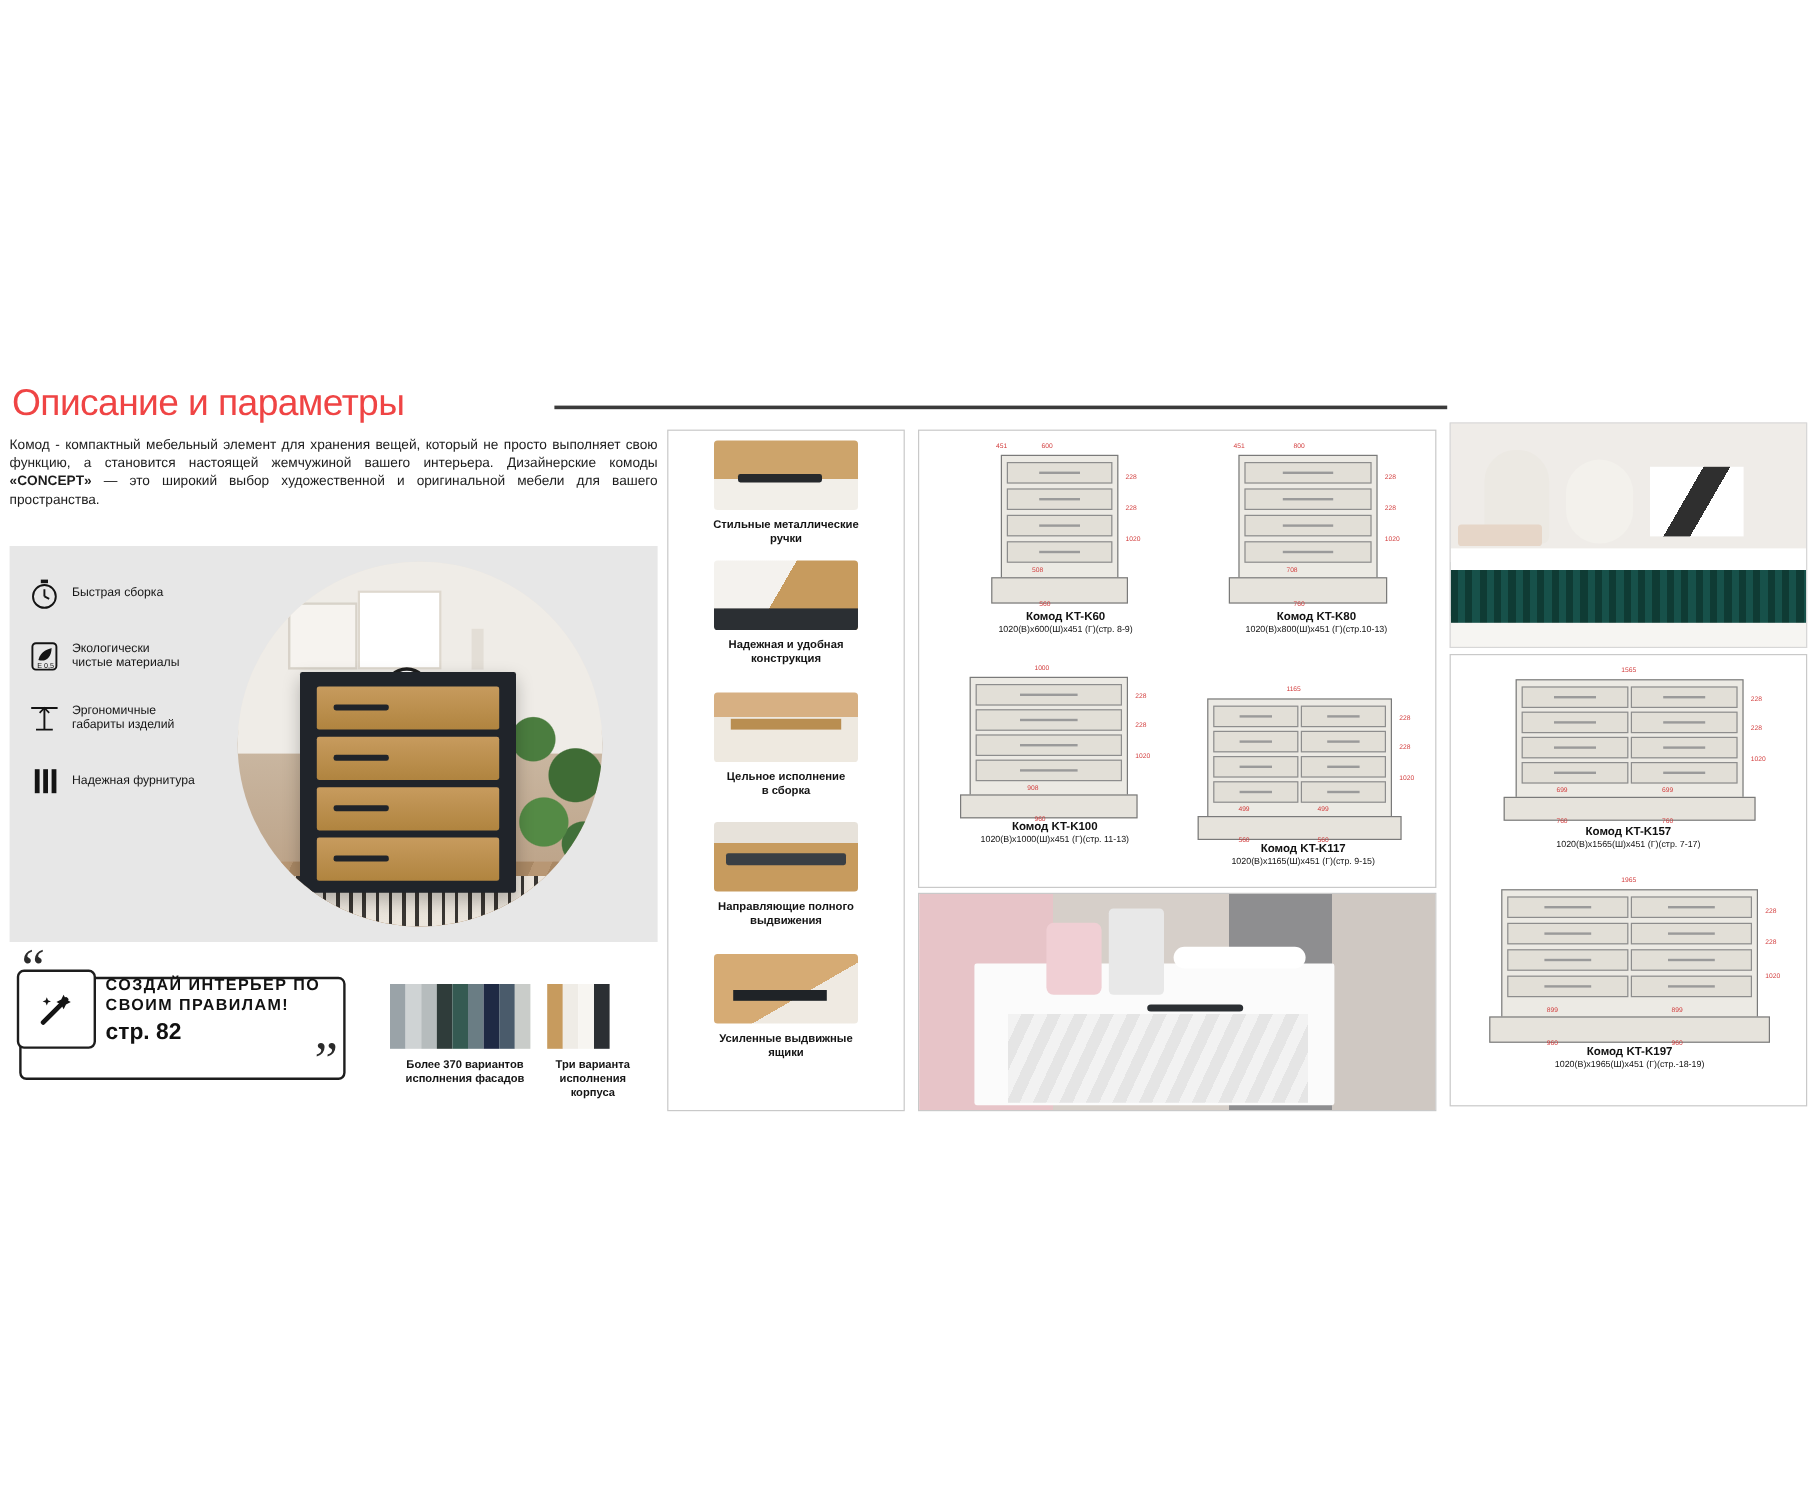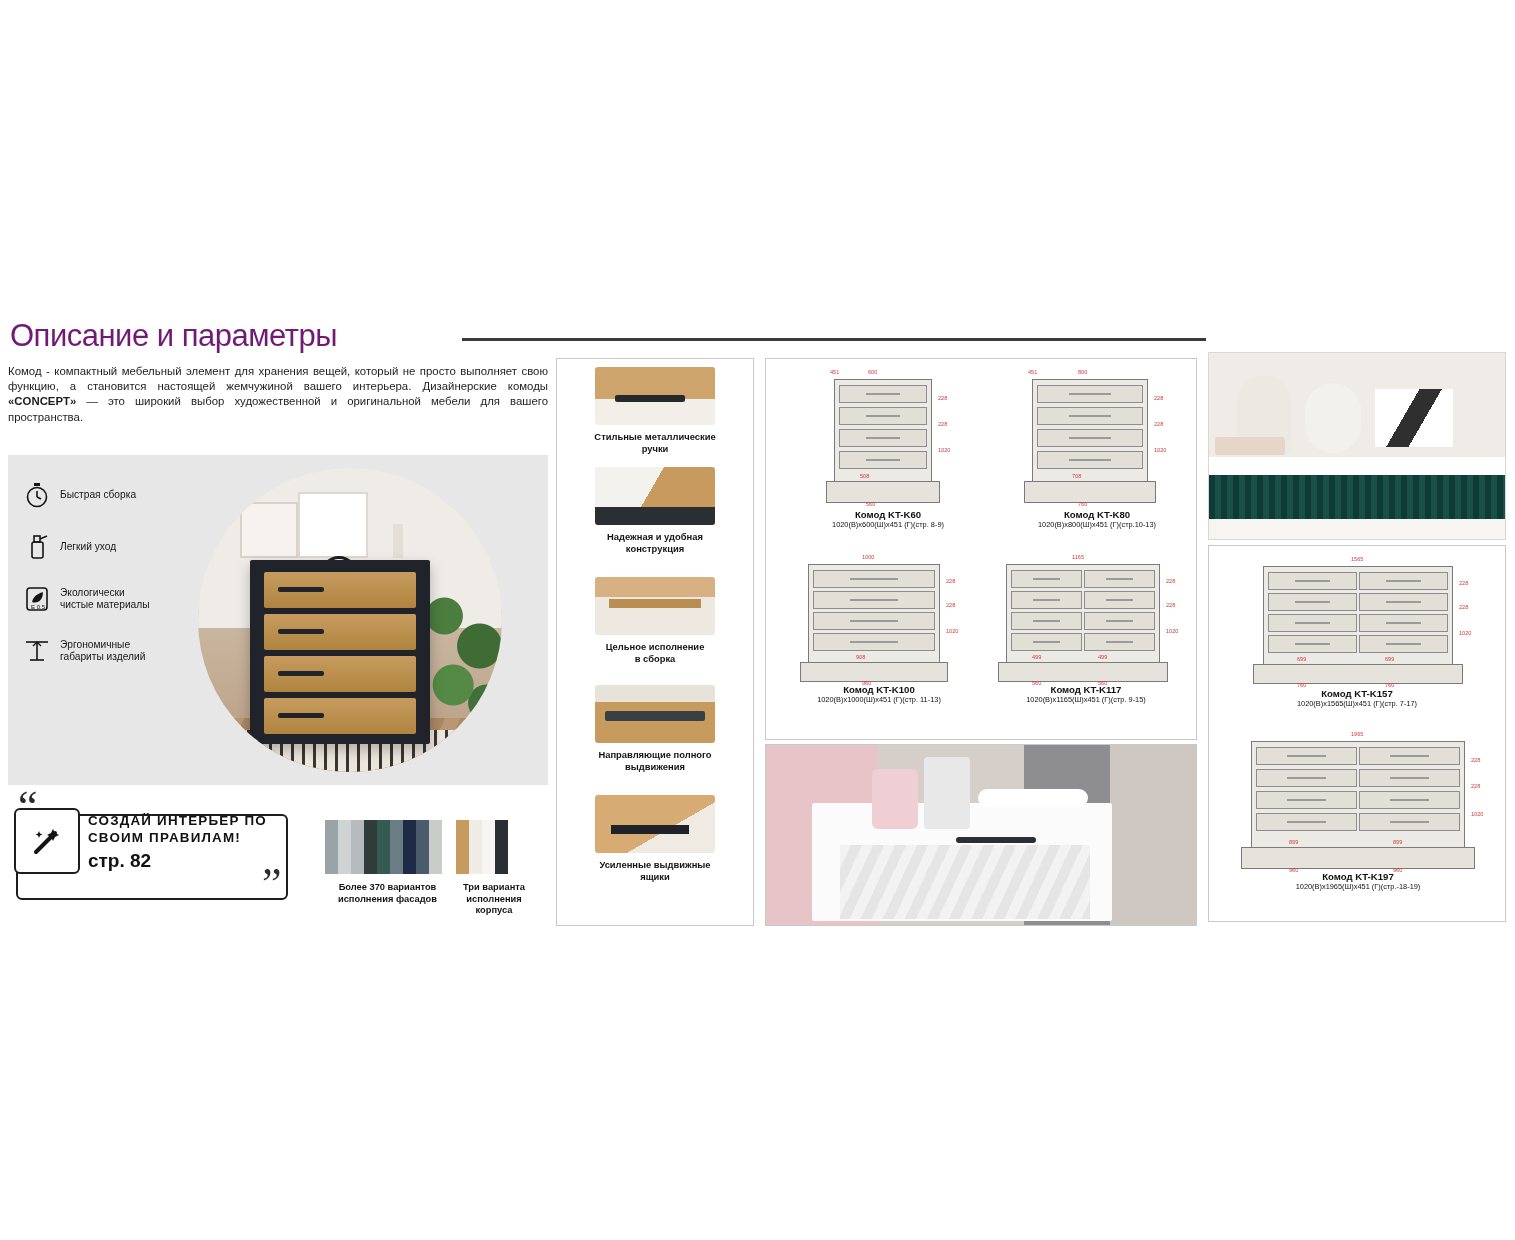--- a/index.html
+++ b/index.html
@@ -1,21 +1,21 @@
 <!DOCTYPE html>
 <html><head>
 <meta charset="utf-8">
 <style>
   html,body{margin:0;padding:0;background:#ffffff;}
   body{width:1515px;height:1240px;position:relative;font-family:"Liberation Sans",sans-serif;color:#1b1b1b;overflow:hidden;}
   .page{position:absolute;left:0;top:0;width:1515px;height:1240px;}
 
   
   .title-wrap{position:absolute;left:10px;top:318px;width:1190px;height:40px;}
-  .title{position:absolute;left:0;top:0;font-size:31px;letter-spacing:-0.5px;color:#701a75;font-weight:400;white-space:nowrap;}
+  .title{position:absolute;left:0;top:0;font-size:31px;letter-spacing:-0.5px;color:#ef4444;font-weight:400;white-space:nowrap;}
   .title-rule{position:absolute;left:452px;top:20px;width:744px;height:3px;background:#3b3b3b;}
 
   
   .intro{position:absolute;left:8px;top:364px;width:540px;font-size:11.4px;line-height:15.2px;text-align:justify;color:#1d1d1d;}
   .intro b{font-weight:bold;}
 
   
   .left-block{position:absolute;left:8px;top:455px;width:540px;height:330px;background:#e7e7e7;}
   .feat-list{position:absolute;left:12px;top:14px;width:200px;}
   .feat{position:relative;height:52px;display:flex;align-items:center;}
@@ -101,30 +101,20 @@
           <svg width="30" height="30" viewBox="0 0 30 30">
               <circle cx="15" cy="17" r="9.5" fill="none" stroke="#141414" stroke-width="1.6"></circle>
               <rect x="12" y="3" width="6" height="3" fill="#141414"></rect>
               <line x1="15" y1="17" x2="15" y2="11" stroke="#141414" stroke-width="1.6"></line>
               <line x1="15" y1="17" x2="19" y2="19" stroke="#141414" stroke-width="1.6"></line>
             </svg>
         </span>
         <span class="tx">Быстрая сборка</span>
       </div>
 
-      <div class="feat">
-        <span class="ic">
-          <svg width="30" height="30" viewBox="0 0 30 30">
-              <rect x="10" y="10" width="11" height="16" rx="2" fill="none" stroke="#141414" stroke-width="1.6"></rect>
-              <rect x="12" y="4" width="6" height="6" fill="none" stroke="#141414" stroke-width="1.6"></rect>
-              <path d="M18 7 L25 4" stroke="#141414" stroke-width="1.4"></path>
-            </svg>
-        </span>
-        <span class="tx">Легкий уход</span>
-      </div>
 
 
       <div class="feat">
         <span class="ic">
           <svg width="30" height="30" viewBox="0 0 30 30">
               <rect x="5" y="4" width="20" height="22" rx="3" fill="none" stroke="#141414" stroke-width="1.6"></rect>
               <path d="M10 18 C12 10 19 9 21 8 C21 16 16 20 10 18 Z" fill="#141414"></path>
               <text x="9" y="25" font-size="6" fill="#141414" font-family="Liberation Sans">E 0,5</text>
             </svg>
         </span>
@@ -138,20 +128,30 @@
               <line x1="4" y1="6" x2="26" y2="6" stroke="#141414" stroke-width="1.6"></line>
               <line x1="15" y1="6" x2="15" y2="24" stroke="#141414" stroke-width="1.6"></line>
               <line x1="8" y1="24" x2="22" y2="24" stroke="#141414" stroke-width="1.6"></line>
               <path d="M11 10 l4 -4 4 4" fill="none" stroke="#141414" stroke-width="1.4"></path>
             </svg>
         </span>
         <span class="tx" style="white-space:pre-line">Эргономичные
 габариты изделий</span>
       </div>
 
+      <div class="feat">
+        <span class="ic">
+          <svg width="30" height="30" viewBox="0 0 30 30">
+              <rect x="7" y="5" width="4" height="20" fill="#141414"></rect>
+              <rect x="14" y="5" width="4" height="20" fill="#141414"></rect>
+              <rect x="21" y="5" width="4" height="20" fill="#141414"></rect>
+            </svg>
+        </span>
+        <span class="tx">Надежная фурнитура</span>
+      </div>
 
     </div>
 
     <div class="photo-circle">
       <div class="pc-wallpaper"></div>
       <div class="pc-frame1"></div>
       <div class="pc-frame2"></div>
       <div class="pc-clock"></div>
       <div class="pc-vase"></div>
       <div class="pc-plant"></div>
@@ -336,21 +336,21 @@
       </div>
       <div class="cap1">
         <span>Комод</span>
         <b>KT-K100</b>
       </div>
       <div class="cap2">
         <span>1020(В)х1000(Ш)х451 (Г)</span><span>(стр. 11-13)</span>
       </div>
     </div>
 
-    <div class="dw" style="left:220px;top:195px;width:200px">
+    <div class="dw" style="left:220px;top:213px;width:200px">
       <div style="position:relative;height:130px">
         <div class="unit" style="left:20px;top:10px;width:152px;height:100px;position:absolute">
           <div class="drw" style="top:5px;right:50%;margin-right:1px"></div>
           <div class="drw" style="top:5px;left:50%;margin-left:1px"></div>
           <div class="drw" style="top:26px;right:50%;margin-right:1px"></div>
           <div class="drw" style="top:26px;left:50%;margin-left:1px"></div>
           <div class="drw" style="top:47px;right:50%;margin-right:1px"></div>
           <div class="drw" style="top:47px;left:50%;margin-left:1px"></div>
           <div class="drw" style="top:68px;right:50%;margin-right:1px"></div>
           <div class="drw" style="top:68px;left:50%;margin-left:1px"></div>

